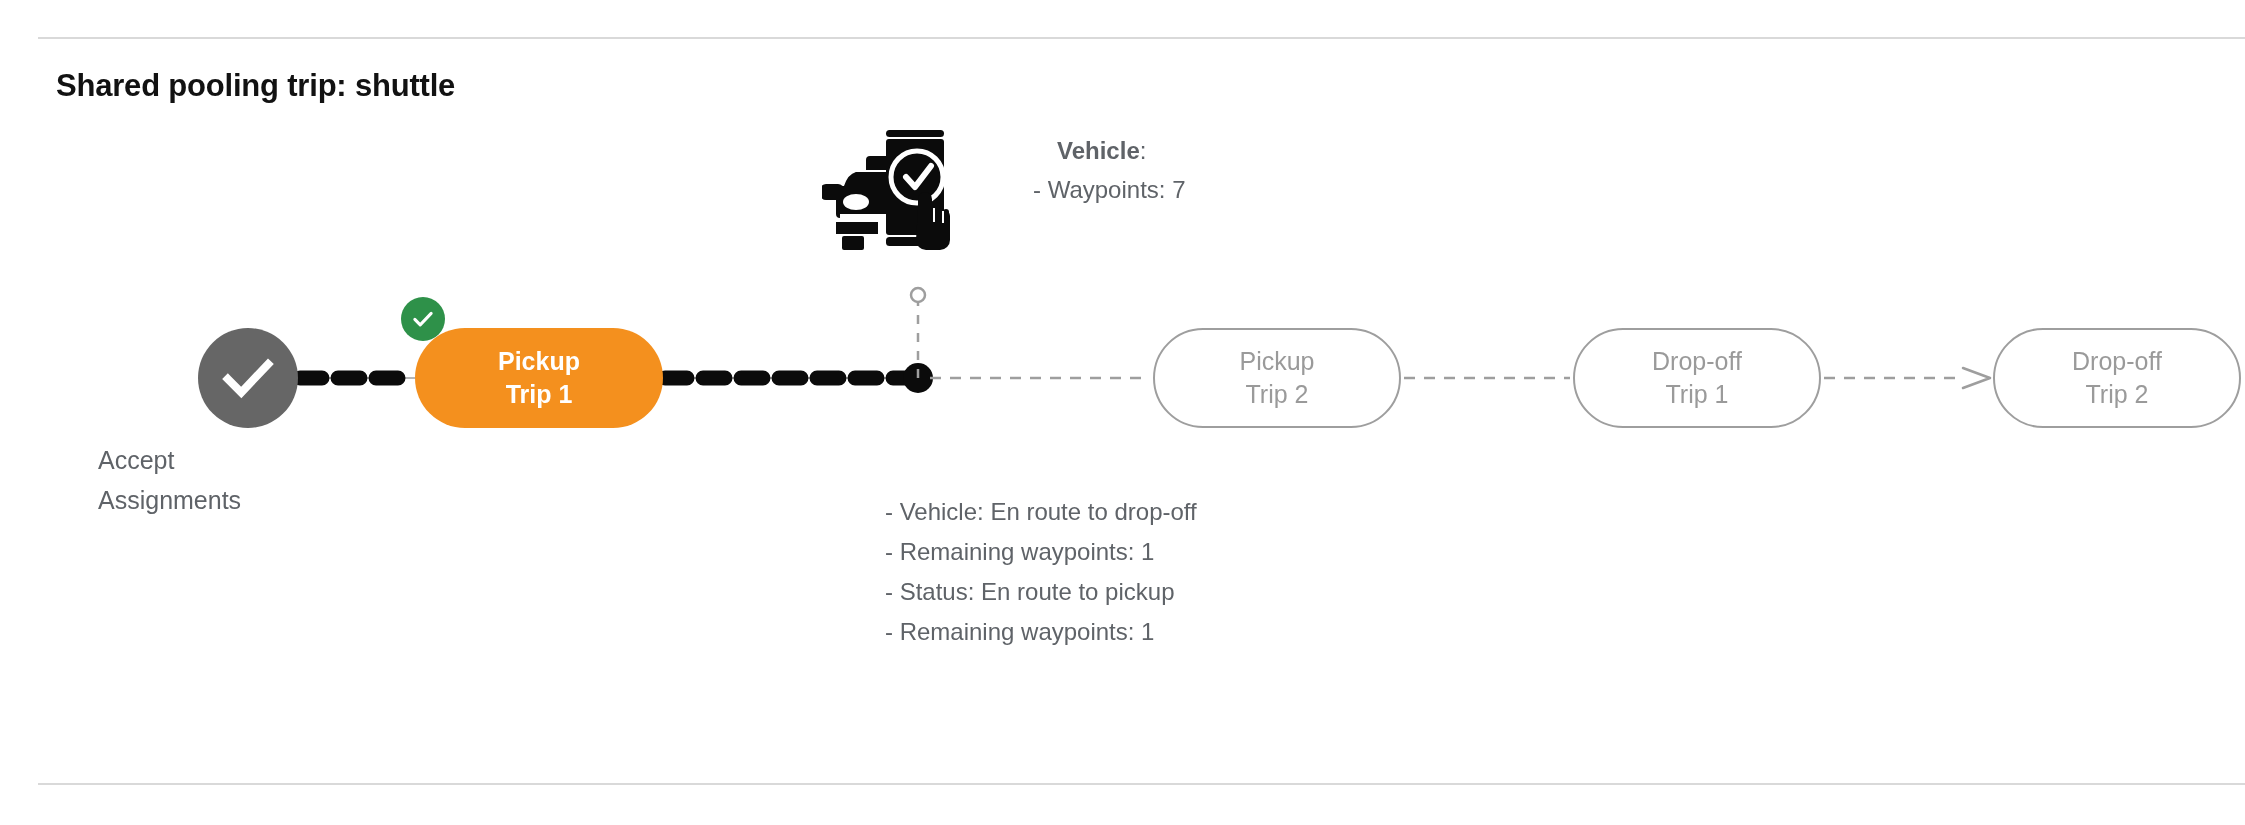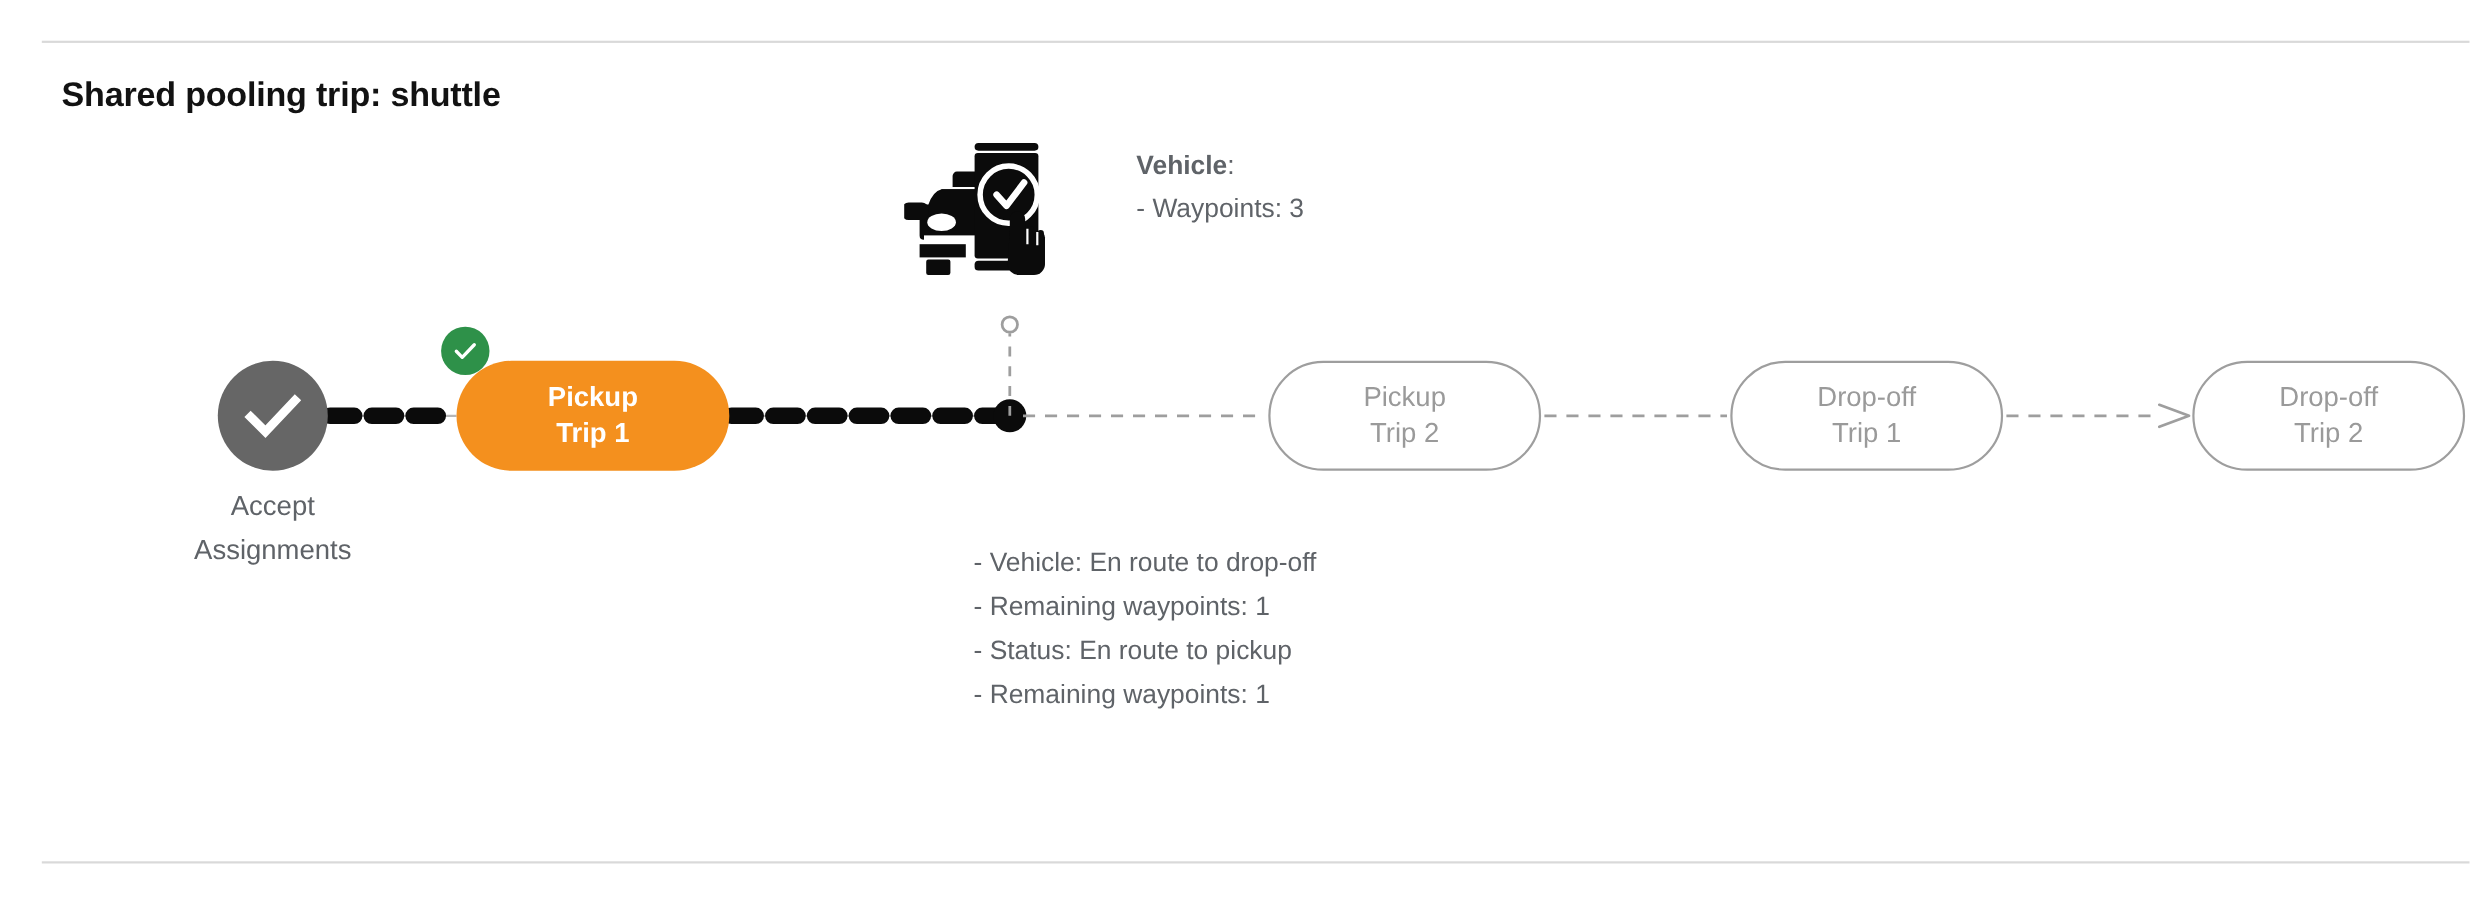--- a/index.html
+++ b/index.html
@@ -77,21 +77,21 @@
     background: #666666;
     display: flex;
     align-items: center;
     justify-content: center;
   }
   .accept-label {
     position: absolute;
     left: -100px;
     top: 112px;
     width: 300px;
-    text-align: center;
+    text-align: left;
     font-size: 25px;
     line-height: 40px;
     color: #5f6368;
     white-space: pre-line;
   }
 
   
   .pill-active {
     position: absolute;
     left: 415px;
@@ -155,21 +155,21 @@
   }
   .vehicle-info {
     position: absolute;
     left: 1033px;
     top: 131px;
     font-size: 24px;
     line-height: 39px;
     color: #5f6368;
     white-space: nowrap;
   }
-  .vehicle-info .k { font-weight: bold; color: #5f6368; }
+  .vehicle-info .k { font-weight: bold; color: #5f6368; margin-left: 24px; }
 
   
   .trip-info {
     position: absolute;
     left: 885px;
     top: 492px;
     font-size: 24px;
     line-height: 40px;
     color: #5f6368;
     white-space: nowrap;
@@ -273,21 +273,21 @@
           <path d="M96 88 h26 a6 6 0 0 1 6 6 v24 a10 10 0 0 1 -10 10 h-14 a10 10 0 0 1 -10 -10 z"></path>
           <rect x="112" y="84" width="6" height="16" rx="3"></rect>
           <rect x="121" y="87" width="6" height="14" rx="3"></rect>
         </g>
         <path d="M112 86 v14 M121 89 v12" stroke="#ffffff" stroke-width="2" fill="none"></path>
       </svg>
     </div>
 
     <div class="vehicle-info">
       <div><span class="k">Vehicle</span><span>:</span></div>
-      <div>- Waypoints: 3</div>
+      <div>- Waypoints: 7</div>
     </div>
 
     <div class="trip-info">
       <div>- Vehicle:  En route to drop-off</div>
       <div>- Remaining waypoints: 1</div>
       <div>- Status:  En route to pickup</div>
       <div>- Remaining waypoints: 1</div>
     </div>
 
   </div>

